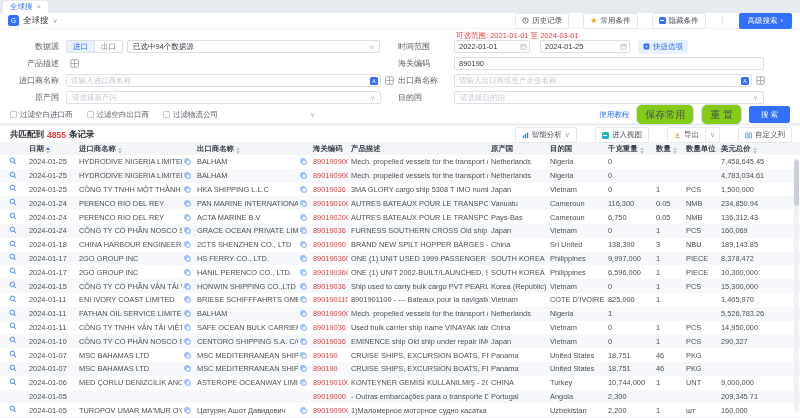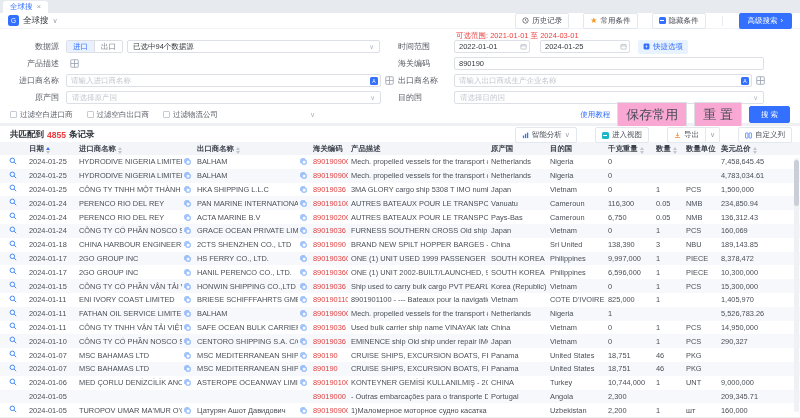--- a/index.html
+++ b/index.html
@@ -54,21 +54,21 @@
   .datein{position:relative;display:flex;align-items:center}
   .datein .cal{position:absolute;right:3px;display:flex}
   .quick{display:flex;align-items:center;gap:3px;background:#e9f2ff;color:#3370ff;font-size:7.5px;
     border-radius:2px;padding:2px 5px;margin-left:8px;cursor:pointer;white-space:nowrap}
   .filters{display:flex;gap:14px;margin-left:10px;align-items:center}
   .filter-item{display:flex;align-items:center;gap:3px;font-size:7.5px;color:#565b63;cursor:pointer}
   .cbox{width:7px;height:7px;border:1px solid #c6ccd5;border-radius:1px;background:#fff;display:inline-block}
   .center-chev{color:#aeb5bf;font-size:7px;margin-left:92px;cursor:pointer}
   .form-actions{margin-left:auto;display:flex;align-items:center;gap:7px;padding-right:10px}
   .link{color:#3370ff;font-size:7.5px;cursor:pointer;white-space:nowrap}
-  .btn{border:1px solid #dcdfe6;background:#f9a8d4;border-radius:0;font-size:13px;color:#474c55;
+  .btn{border:1px solid #dcdfe6;background:#84cc16;border-radius:6px;font-size:10px;color:#474c55;
     padding:2.5px 8px;cursor:pointer;white-space:nowrap}
   .btn-primary{background:#3370ff;border:1px solid #3370ff;color:#fff;border-radius:2px;
     font-size:7.5px;padding:2.5px 11px;cursor:pointer;white-space:nowrap}
   
   .results{background:#fff;margin-top:3px;height:291px;position:relative;overflow:hidden}
   .res-head{height:16px;display:flex;align-items:center;justify-content:space-between;padding:2px 8px 0 10px}
   .summary{font-size:8.5px;color:#2b2f36;font-weight:bold;display:flex;align-items:center;gap:3px}
   .summary .cnt{color:#ee3b3b}
   .res-actions{display:flex;align-items:flex-start;gap:18px}
   .split{display:flex}

